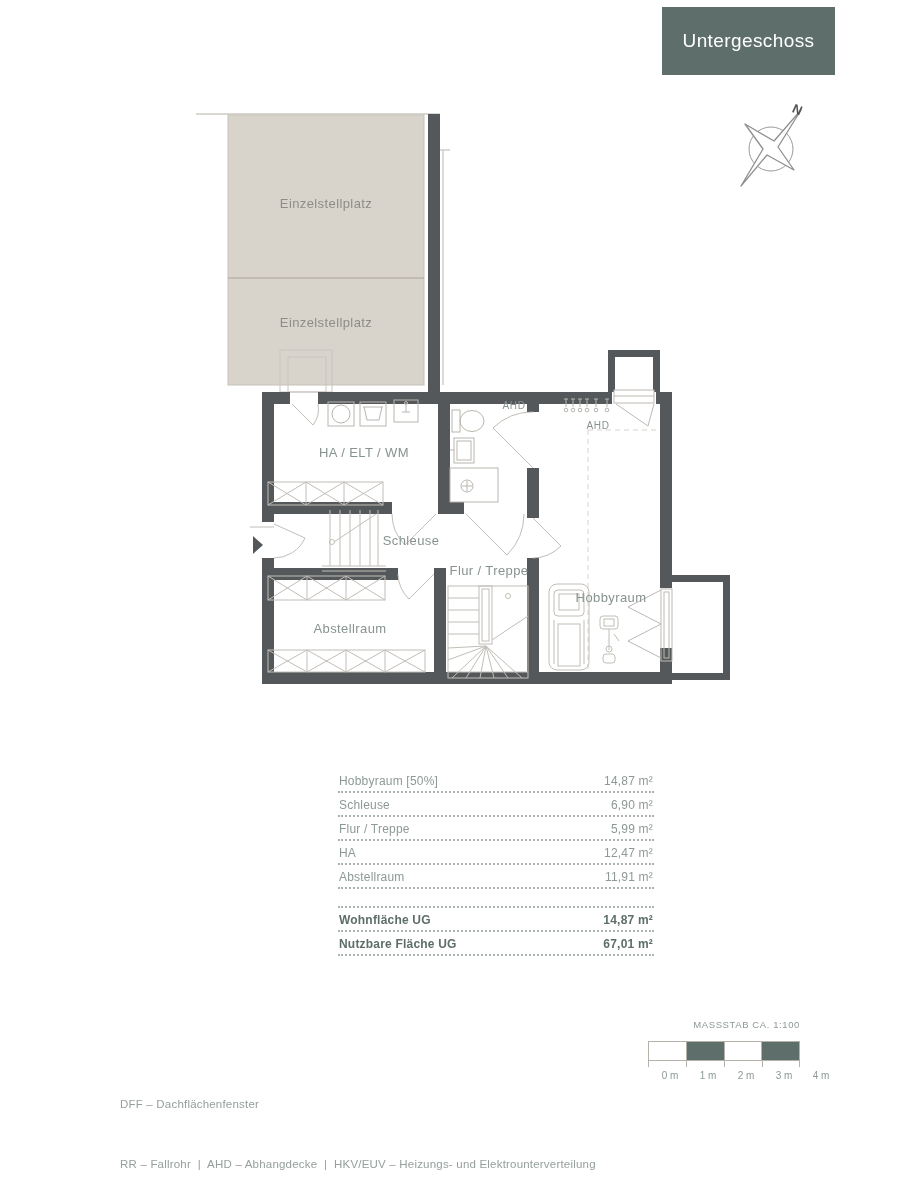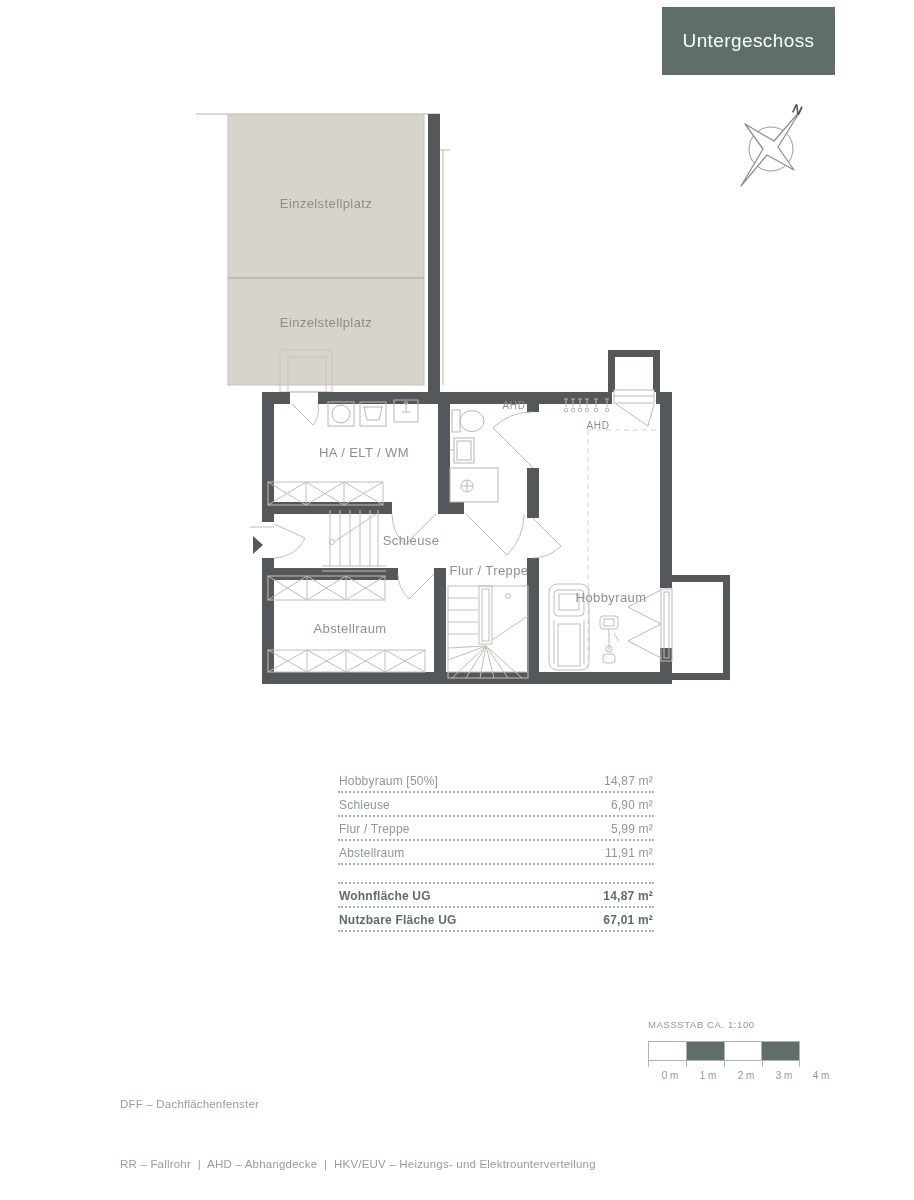--- a/index.html
+++ b/index.html
@@ -25,21 +25,21 @@
   
   .area-table{left:310px;top:769px;width:316px;font-size:12px;color:#8d9995;margin-left:28px;}
   .trow{
     display:flex;justify-content:space-between;align-items:flex-end;
     padding:5px 1px 3px;border-bottom:2px dotted #a9b2ae;letter-spacing:.2px;
   }
   .trow .tvalue{white-space:nowrap;}
   .tspacer{height:17px;border-bottom:2px dotted #a9b2ae;}
   .trow.total{font-weight:bold;color:#5d6e6a;}
   
-  .scale-caption{left:648px;top:1019px;width:152px;
+  .scale-caption{left:648px;top:1019px;width:152px;text-align:right;
     font-size:9.5px;letter-spacing:.6px;color:#8d9995;}
   .scale-bar{left:648px;top:1041px;width:152px;height:20px;display:flex;
     border:1px solid #b5b1ab;box-sizing:border-box;}
   .scale-seg{flex:1;border-right:1px solid #b5b1ab;}
   .scale-seg:last-child{border-right:none;}
   .seg-dark{background:#5e6f6b;}
   .seg-light{background:#ffffff;}
   .scale-tick{width:1px;height:6px;background:#b5b1ab;top:1061px;}
   .scale-lbl{top:1070px;transform:translateX(-50%);font-size:10px;color:#8d9995;padding-left:44px;}
   
@@ -308,20 +308,24 @@
   </div>
   <div class="trow">
     <span>Schleuse</span>
     <span class="tvalue">6,90 m²</span>
   </div>
   <div class="trow">
     <span>Flur / Treppe</span>
     <span class="tvalue">5,99 m²</span>
   </div>
   <div class="trow">
+    <span>HA</span>
+    <span class="tvalue">12,47 m²</span>
+  </div>
+  <div class="trow">
     <span>Abstellraum</span>
     <span class="tvalue">11,91 m²</span>
   </div>
   <div class="tspacer"></div>
   <div class="trow total">
     <span>Wohnfläche UG</span>
     <span class="tvalue">14,87 m²</span>
   </div>
   <div class="trow total">
     <span>Nutzbare Fläche UG</span>

